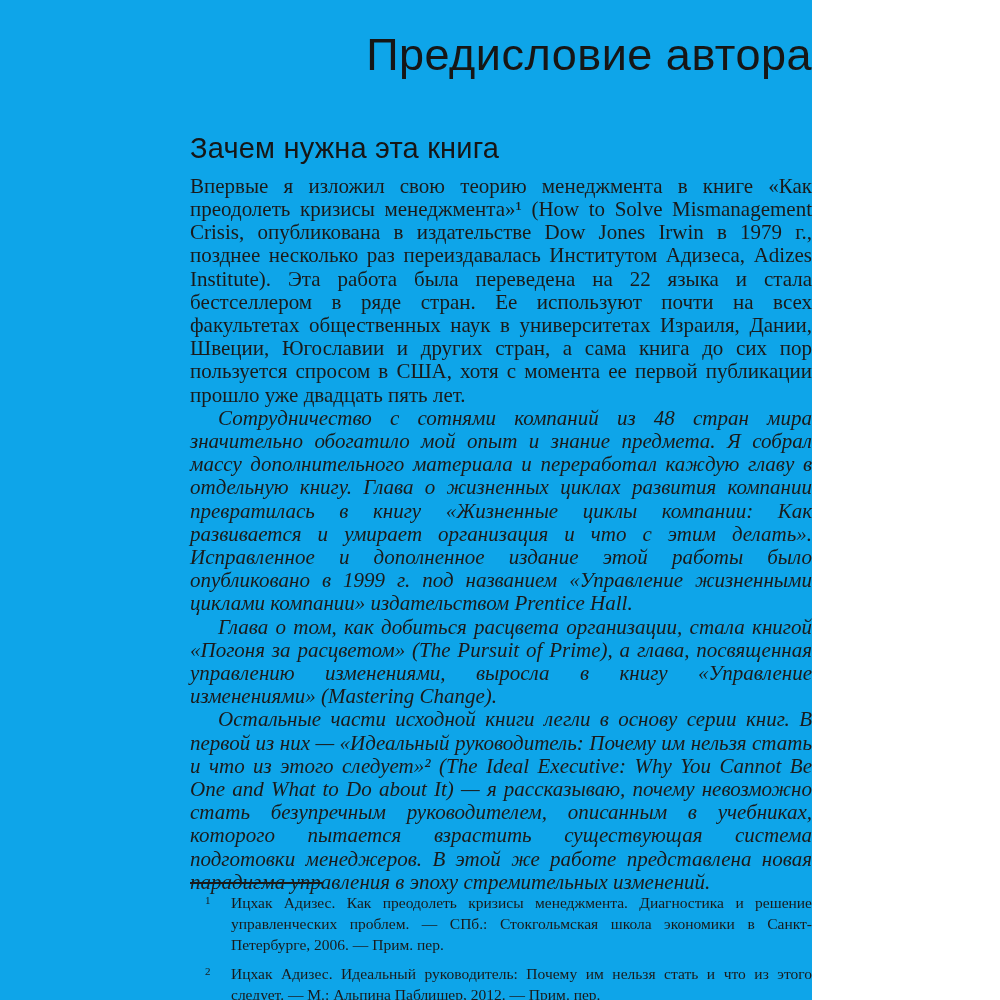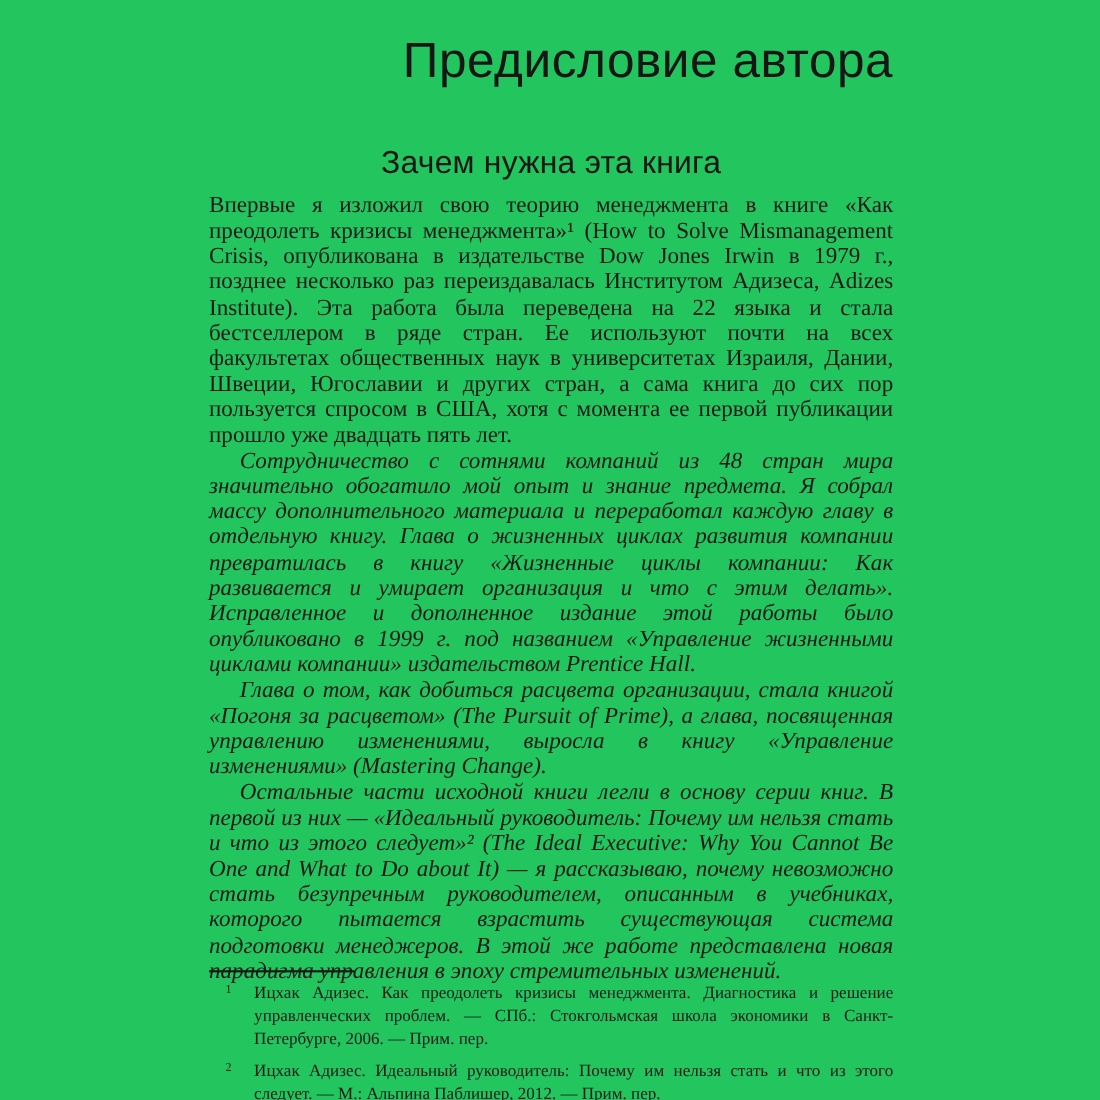--- a/index.html
+++ b/index.html
@@ -2,23 +2,23 @@
 <html lang="ru"><head>
 <meta charset="utf-8">
 <style>
   html, body {
     margin: 0;
     padding: 0;
     background: #ffffff;
   }
   .page {
     position: relative;
-    width: 1000px;
+    width: 812px;
     height: 1000px;
-    background: #22c55e;
+    background: #0ea5e9;
     color: #1a1a1a;
     overflow: hidden;
   }
   .content {
     position: absolute;
     left: 190px;
     top: 0;
     width: 622px;
   }
   .title {
@@ -32,21 +32,20 @@
     color: #161616;
   }
   .heading {
     margin: 52px 0 0 0;
     font-family: "Liberation Sans", sans-serif;
     font-weight: 400;
     font-size: 29px;
     line-height: 1.15;
     letter-spacing: 0.2px;
     color: #161616;
-    text-align: center;
   }
   .bodytext {
     margin-top: 9px;
     font-family: "Liberation Serif", serif;
     font-size: 21px;
     line-height: 23.2px;
     text-align: justify;
     color: #1a1a1a;
   }
   .bodytext p {

